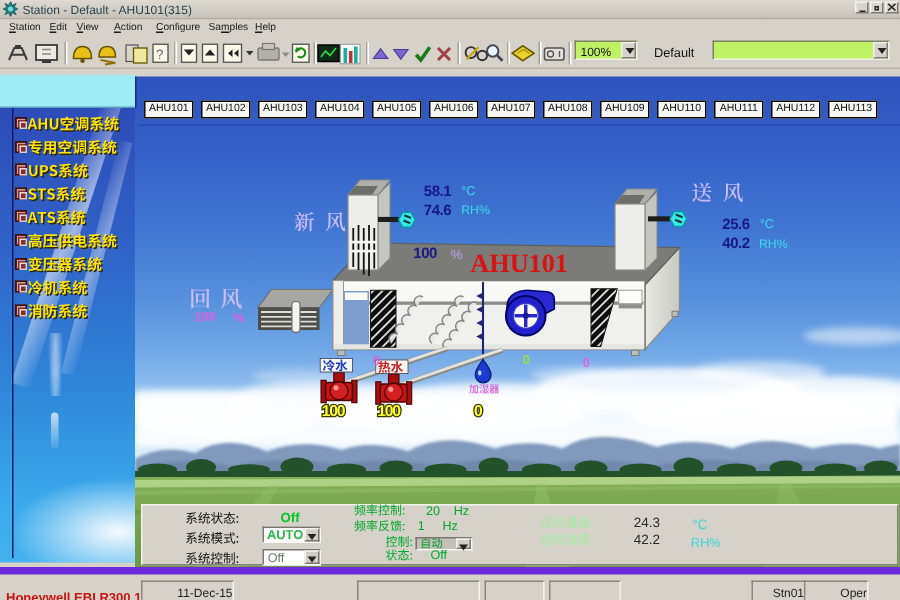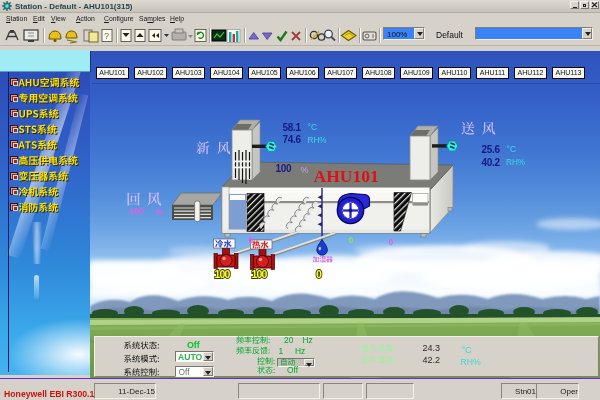--- a/index.html
+++ b/index.html
@@ -1,29 +1,29 @@
 <!DOCTYPE html>
 <html><head><meta charset="utf-8"><style>
 *{margin:0;padding:0;box-sizing:border-box}
 html,body{width:600px;height:400px;overflow:hidden}
 #app{position:relative;width:600px;height:400px;font-family:"Liberation Sans",sans-serif;background:#d6d2c9}
 .abs{position:absolute}
 
 #titlebar{position:absolute;left:0;top:0;width:600px;height:13px;background:linear-gradient(#dedad2,#c6c2ba);border-bottom:1px solid #b0aca4}
 #titlebar .ticon{position:absolute;left:2px;top:1px;width:10px;height:10px;background:radial-gradient(circle at 35% 35%,#7ad8d0,#0e6e6e 70%);border-radius:2px;border:1px solid #2a4a4a}
-#titlebar .ttext{position:absolute;left:15px;top:2px;font-size:8px;font-weight:bold;color:#28464e;letter-spacing:0}
+#titlebar .ttext{position:absolute;left:15px;top:2px;font-size:8px;font-weight:normal;color:#28464e;letter-spacing:0}
 .wbtn{position:absolute;top:1px;width:9px;height:8px;background:#d9d5cd;border:1px solid;border-color:#f4f2ee #7e7a72 #7e7a72 #f4f2ee;font-size:7px;line-height:5px;text-align:center;color:#222;font-weight:bold}
 
 #menubar{position:absolute;left:0;top:13px;width:600px;height:13px;background:#d6d2c9;font-size:6.8px;color:#1a1a1a}
 #menubar span{position:absolute;top:2px}
 #menubar u{text-decoration:underline}
 
 #toolbar{position:absolute;left:0;top:26px;width:600px;height:20px;background:#d6d2c9;border-bottom:1px solid #b8b4ac}
 #toolbar svg{position:absolute;left:0;top:0}
-.combo{position:absolute;background:#3b82f6;border:1px solid;border-color:#827e76 #f2f0ea #f2f0ea #827e76;font-size:8px;color:#111}
+.combo{position:absolute;background:#bef264;border:1px solid;border-color:#827e76 #f2f0ea #f2f0ea #827e76;font-size:8px;color:#111}
 .combo .ar{position:absolute;right:0;top:0;bottom:0;width:10px;background:#d6d2c9;border:1px solid;border-color:#f2f0ea #827e76 #827e76 #f2f0ea}
 .combo .ar:after{content:"";position:absolute;left:2px;top:3px;border:3px solid transparent;border-top:4px solid #222}
 
 #cyan{position:absolute;left:0;top:50px;width:90px;height:22px;background:#9fecf4;border-bottom:1px solid #5c9ec0}
 #sidebar{position:absolute;left:0;top:72px;width:90px;height:303px;background:linear-gradient(#2d4cb8 0%,#3062c8 30%,#2f87d9 62%,#3aa9eb 86%,#44b2ef 100%);overflow:hidden}
 #sidebar .vline{position:absolute;left:8px;top:0;width:1px;height:300px;background:#101a66}
 #sidebar .streak1{position:absolute;left:38px;top:-10px;width:13px;height:200px;background:linear-gradient(100deg,rgba(255,255,255,0),rgba(255,255,255,.55),rgba(255,255,255,0));transform:rotate(18deg)}
 #sidebar .streak2{position:absolute;left:60px;top:20px;width:9px;height:160px;background:linear-gradient(100deg,rgba(255,255,255,0),rgba(255,255,255,.4),rgba(255,255,255,0));transform:rotate(14deg)}
 #sidebar .fig{position:absolute;left:31px;top:150px;width:12px;height:42px;opacity:.6;background:radial-gradient(ellipse at 50% 20%,rgba(255,255,255,.85),rgba(255,255,255,0) 60%),radial-gradient(ellipse at 50% 60%,rgba(255,255,255,.7),rgba(255,255,255,0) 55%),radial-gradient(ellipse at 50% 95%,rgba(255,255,255,.6),rgba(255,255,255,0) 50%)}
 #sidebar .fig2{position:absolute;left:34px;top:203px;width:5px;height:24px;background:linear-gradient(rgba(255,255,255,.7),rgba(255,255,255,.1));border-radius:3px}
@@ -34,21 +34,21 @@
 #main #bgsvg{position:absolute;left:0;top:0}
 
 #tabs{position:absolute;left:96px;top:67px;width:489px;display:flex;justify-content:space-between}
 .tab{width:33px;height:12px;background:#f6f6f3;border:1px solid #0a0a0a;font-size:7px;color:#111;text-align:center;line-height:10px;font-family:"Liberation Sans",sans-serif}
 
 #panel{position:absolute;left:94px;top:336px;width:505px;height:41px;background:#d6d2c9;border:1px solid;border-color:#f4f2ec #85817a #85817a #f4f2ec}
 .pcombo{position:absolute;background:#fff;border:1px solid;border-color:#7a766e #fbfaf7 #fbfaf7 #7a766e}
 .pcombo .ar{position:absolute;right:0;top:0;bottom:0;width:10px;background:#d2cec6;border:1px solid;border-color:#f2f0ea #7a766e #7a766e #f2f0ea}
 .pcombo .ar:after{content:"";position:absolute;left:1px;top:3px;border:3px solid transparent;border-top:4px solid #222}
 
-#sbar{position:absolute;left:0;top:378px;width:600px;height:22px;background:#d6d2c9;border-top:1px solid #6d28d9;font-size:8px;color:#222}
+#sbar{position:absolute;left:0;top:378px;width:600px;height:22px;background:#d6d2c9;border-top:5px solid #6d28d9;font-size:8px;color:#222}
 #sbar .hw{position:absolute;left:4px;top:9.5px;font-size:8.7px;font-weight:bold;color:#cc1111;letter-spacing:0}
 .cell{position:absolute;top:3.5px;height:16px;border:1px solid;border-color:#8a867e #f4f2ec #f4f2ec #8a867e;text-align:right;line-height:15px}
 .z30{z-index:30}
 </style></head>
 <body>
 <div id="app">
 
   <div id="main">
     <svg id="bgsvg" width="510" height="332" viewBox="0 0 510 332" style="top:-5px">
       <defs>

